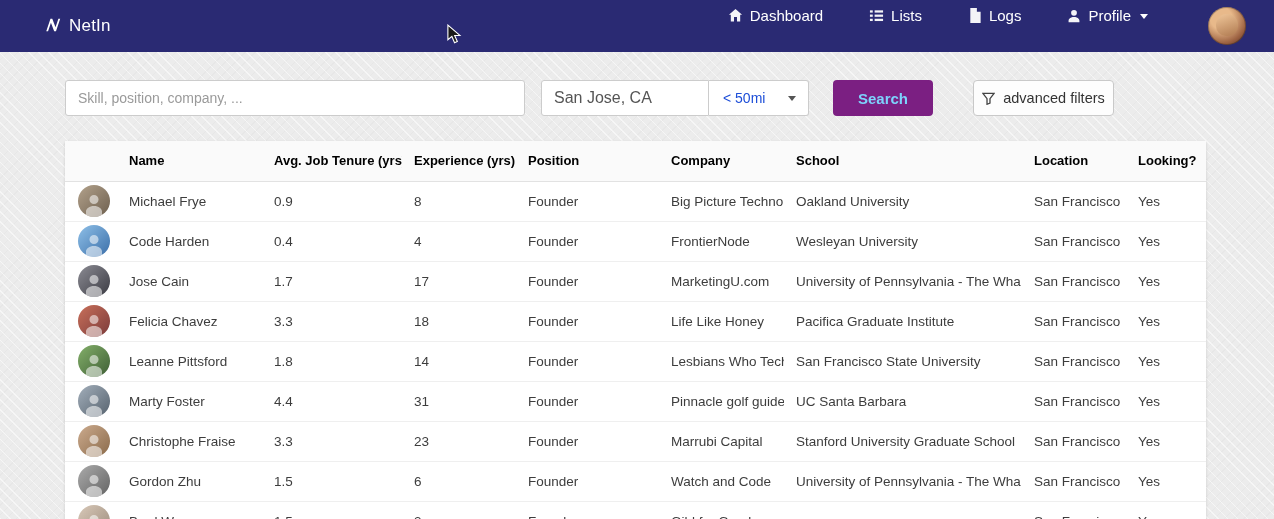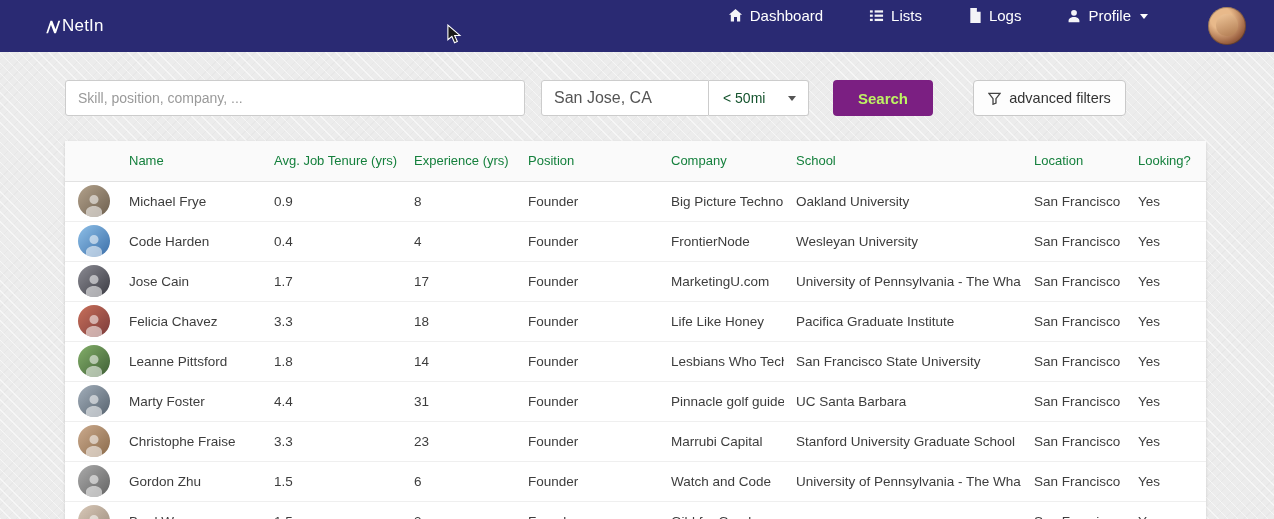--- a/index.html
+++ b/index.html
@@ -11,21 +11,21 @@
     background-image:
       repeating-linear-gradient(45deg, rgba(255,255,255,.55) 0 1px, transparent 1px 7px),
       repeating-linear-gradient(-45deg, rgba(0,0,0,.02) 0 1px, transparent 1px 7px);
   }
 
   
   .navbar {
     height:52px; background:#2a2a73; display:flex; align-items:center;
     padding:0 28px 0 44px; color:#fff;
   }
-  .brand { display:flex; align-items:flex-end; cursor:pointer; }
+  .brand { display:flex; align-items:flex-start; gap:7px; cursor:pointer; }
   .brand .logo { display:flex; align-items:center; }
   .brand-name { font-size:17px; font-weight:500; letter-spacing:.2px; }
   .nav-items { margin-left:auto; display:flex; align-items:flex-start; gap:46px; }
   .nav-item {
     display:flex; align-items:center; gap:7px; color:#fff; font-size:15px;
     cursor:pointer; text-decoration:none; white-space:nowrap;
   }
   .nav-icon { display:flex; align-items:center; opacity:.95; }
   .caret {
     width:0; height:0; border-left:4.5px solid transparent; border-right:4.5px solid transparent;
@@ -54,48 +54,48 @@
   }
   input.kw::placeholder { color:#9a9a9a; }
   .loc-group { display:flex; margin-left:16px; }
   input.loc {
     width:168px; border:1px solid #ccc; border-radius:3px 0 0 3px; background:#fff;
     padding:0 12px; font-size:16px; color:#555; outline:none;
   }
   .radius {
     width:100px; border:1px solid #ccc; border-left:none; border-radius:0 3px 3px 0;
     background:#fff; display:flex; align-items:center; gap:18px;
-    padding:0 12px 0 14px; font-size:14px; color:#14532d; cursor:pointer;
+    padding:0 12px 0 14px; font-size:14px; color:#1d4ed8; cursor:pointer;
   }
   .sel-caret {
     width:0; height:0; border-left:4.5px solid transparent; border-right:4.5px solid transparent;
     border-top:5px solid #555; margin-left:auto;
   }
   .search-btn {
-    margin-left:24px; width:100px; background:#7b1f82; color:#bef264; border:none;
+    margin-left:24px; width:100px; background:#7b1f82; color:#7dd3fc; border:none;
     border-radius:4px; font-size:15px; font-weight:700; cursor:pointer;
   }
   .adv-btn {
-    margin-left:40px; width:153px; background:#fdfdfd; border:1px solid #c9c9c9;
+    margin-left:40px; width:141px; background:#fdfdfd; border:1px solid #c9c9c9;
     border-radius:4px; font-size:14.5px; color:#333; cursor:pointer;
     display:flex; align-items:center; justify-content:center; gap:8px;
   }
 
   
   .card {
     margin:25px 0 0 65px; width:1141px; background:#fff;
     box-shadow:0 1px 3px rgba(0,0,0,.15); border-radius:2px;
   }
   table.results { width:1141px; border-collapse:collapse; table-layout:fixed; }
   .results th, .results td {
     height:40px; padding:0 4px 0 12px; text-align:left; vertical-align:middle;
     white-space:nowrap; overflow:hidden;
   }
   .results thead th {
-    background:#fafafa; color:#15803d; font-size:13px; font-weight:400;
+    background:#fafafa; color:#000000; font-size:13px; font-weight:700;
     border-bottom:1px solid #e2e2e2;
   }
   .results tbody td { font-size:13.5px; color:#3d3d3d; border-bottom:1px solid #efefef; }
   .results tbody tr { background:#fff; cursor:pointer; }
   td.c-avatar { padding:0 0 0 13px; }
   .avatar {
     width:32px; height:32px; border-radius:50%; overflow:hidden;
     display:flex; align-items:flex-end; justify-content:center;
   }
   .avatar svg { width:26px; height:26px; fill:rgba(255,255,255,.55); }

